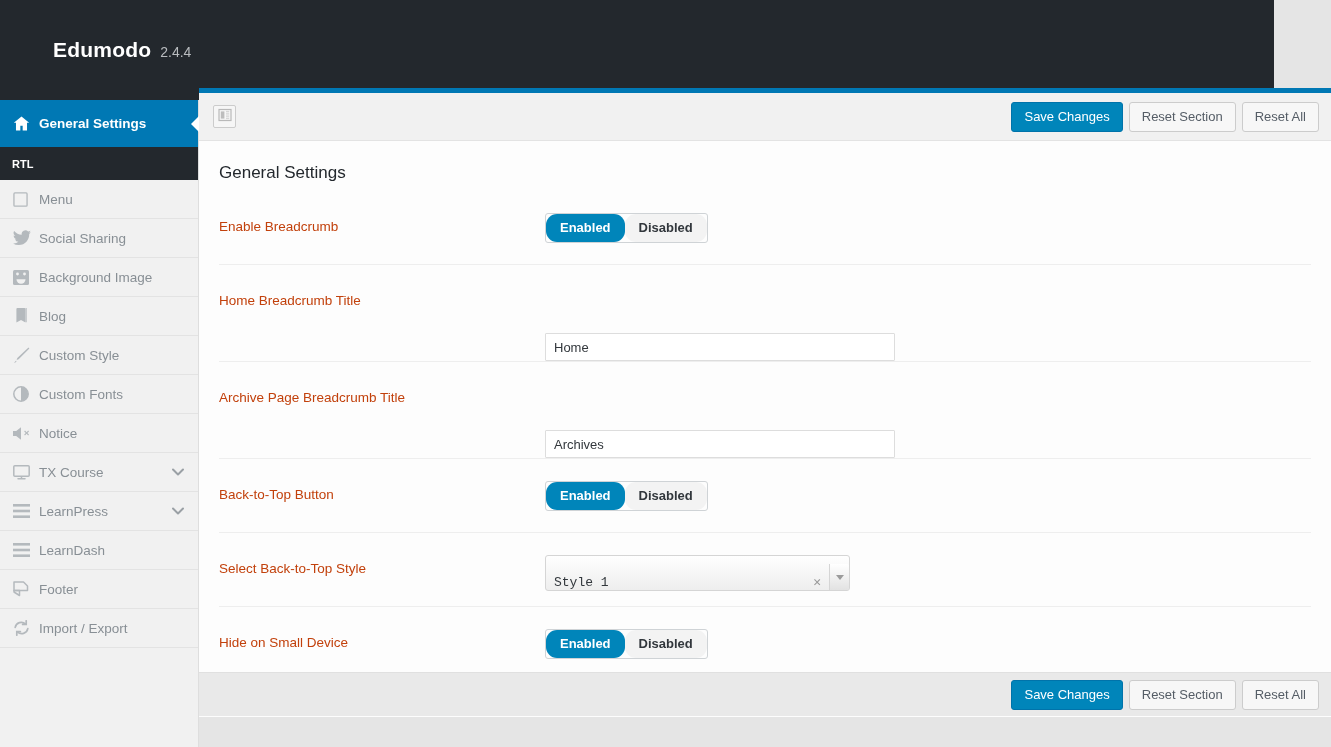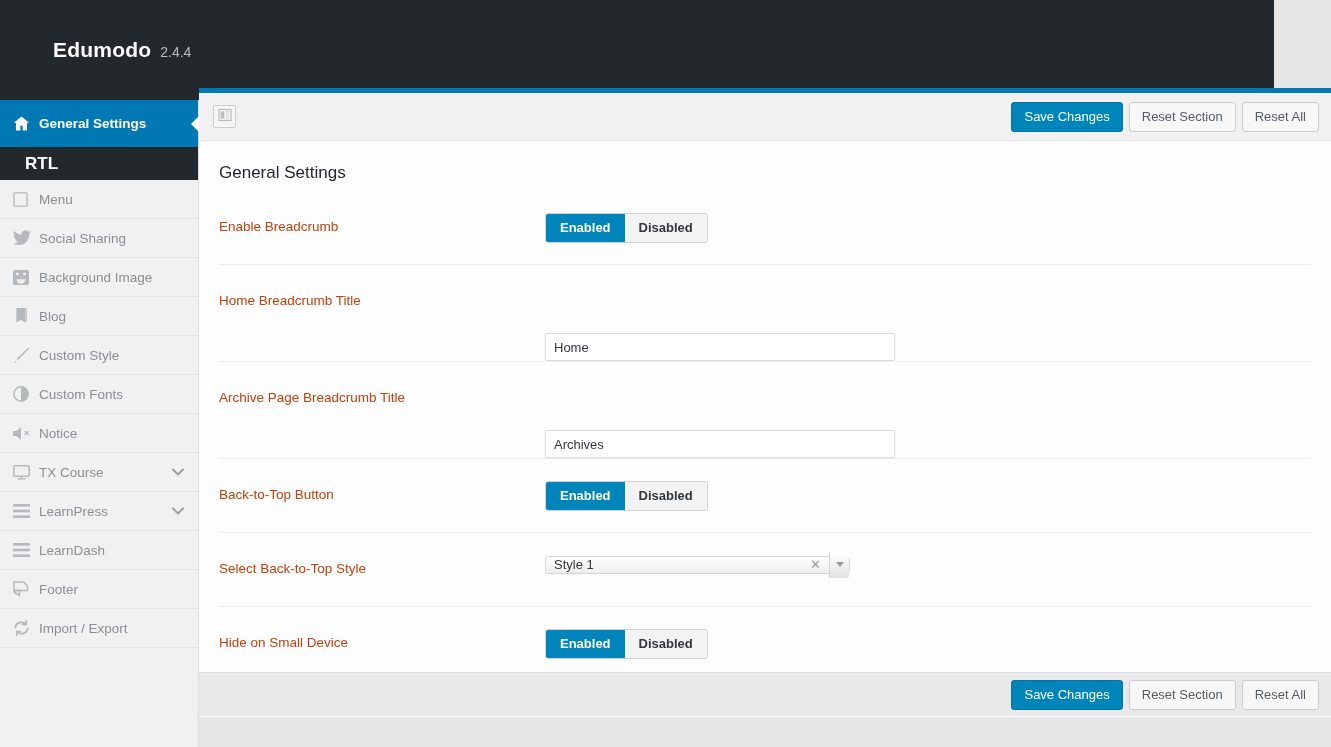--- a/index.html
+++ b/index.html
@@ -80,24 +80,24 @@
     right: -1px; top: 50%;
     margin-top: -8px;
     width: 0; height: 0;
     border-top: 8px solid transparent;
     border-bottom: 8px solid transparent;
     border-right: 8px solid #ffffff;
   }
   .nav-sub {
     height: 33px;
     display: flex; align-items: center;
-    padding-left: 25px;
+    padding-left: 12px;
     background: #23282d;
     color: #ffffff;
-    font-size: 17px;
+    font-size: 11px;
     font-weight: bold;
     cursor: pointer;
   }
 
   
   .panel {
     position: absolute;
     left: 199px; top: 88px;
     width: 1132px; height: 629px;
     background: #fdfdfd;
@@ -185,20 +185,21 @@
     height: 30px;
   }
   .toggle-opt {
     font-size: 13px;
     font-weight: bold;
     padding: 0 14px;
     line-height: 28px;
     cursor: pointer;
     background: #f3f3f3;
     color: #32373c;
+    border-radius: 11px;
   }
   .toggle-opt.on {
     background: #0085ba;
     color: #ffffff;
   }
 
   
   .text-input {
     width: 350px;
     height: 28px;
@@ -209,26 +210,27 @@
     color: #32373c;
     padding: 0 8px;
     border-radius: 1px;
     margin-top: 46px;
   }
 
   
   .select-wrap {
     display: inline-flex;
     width: 305px;
-    height: 18px;
+    height: 36px;
     border: 1px solid #d5d5d5;
     border-radius: 3px;
     background: linear-gradient(#ffffff, #eeeeee);
-    align-items: center;
+    align-items: flex-end;
     position: relative;
+    font-family: Liberation Mono, monospace;
   }
   .select-value {
     flex: 1 1 auto;
     font-size: 13px;
     color: #32373c;
     padding-left: 8px;
   }
   .select-clear {
     color: #999999;
     font-size: 13px;

